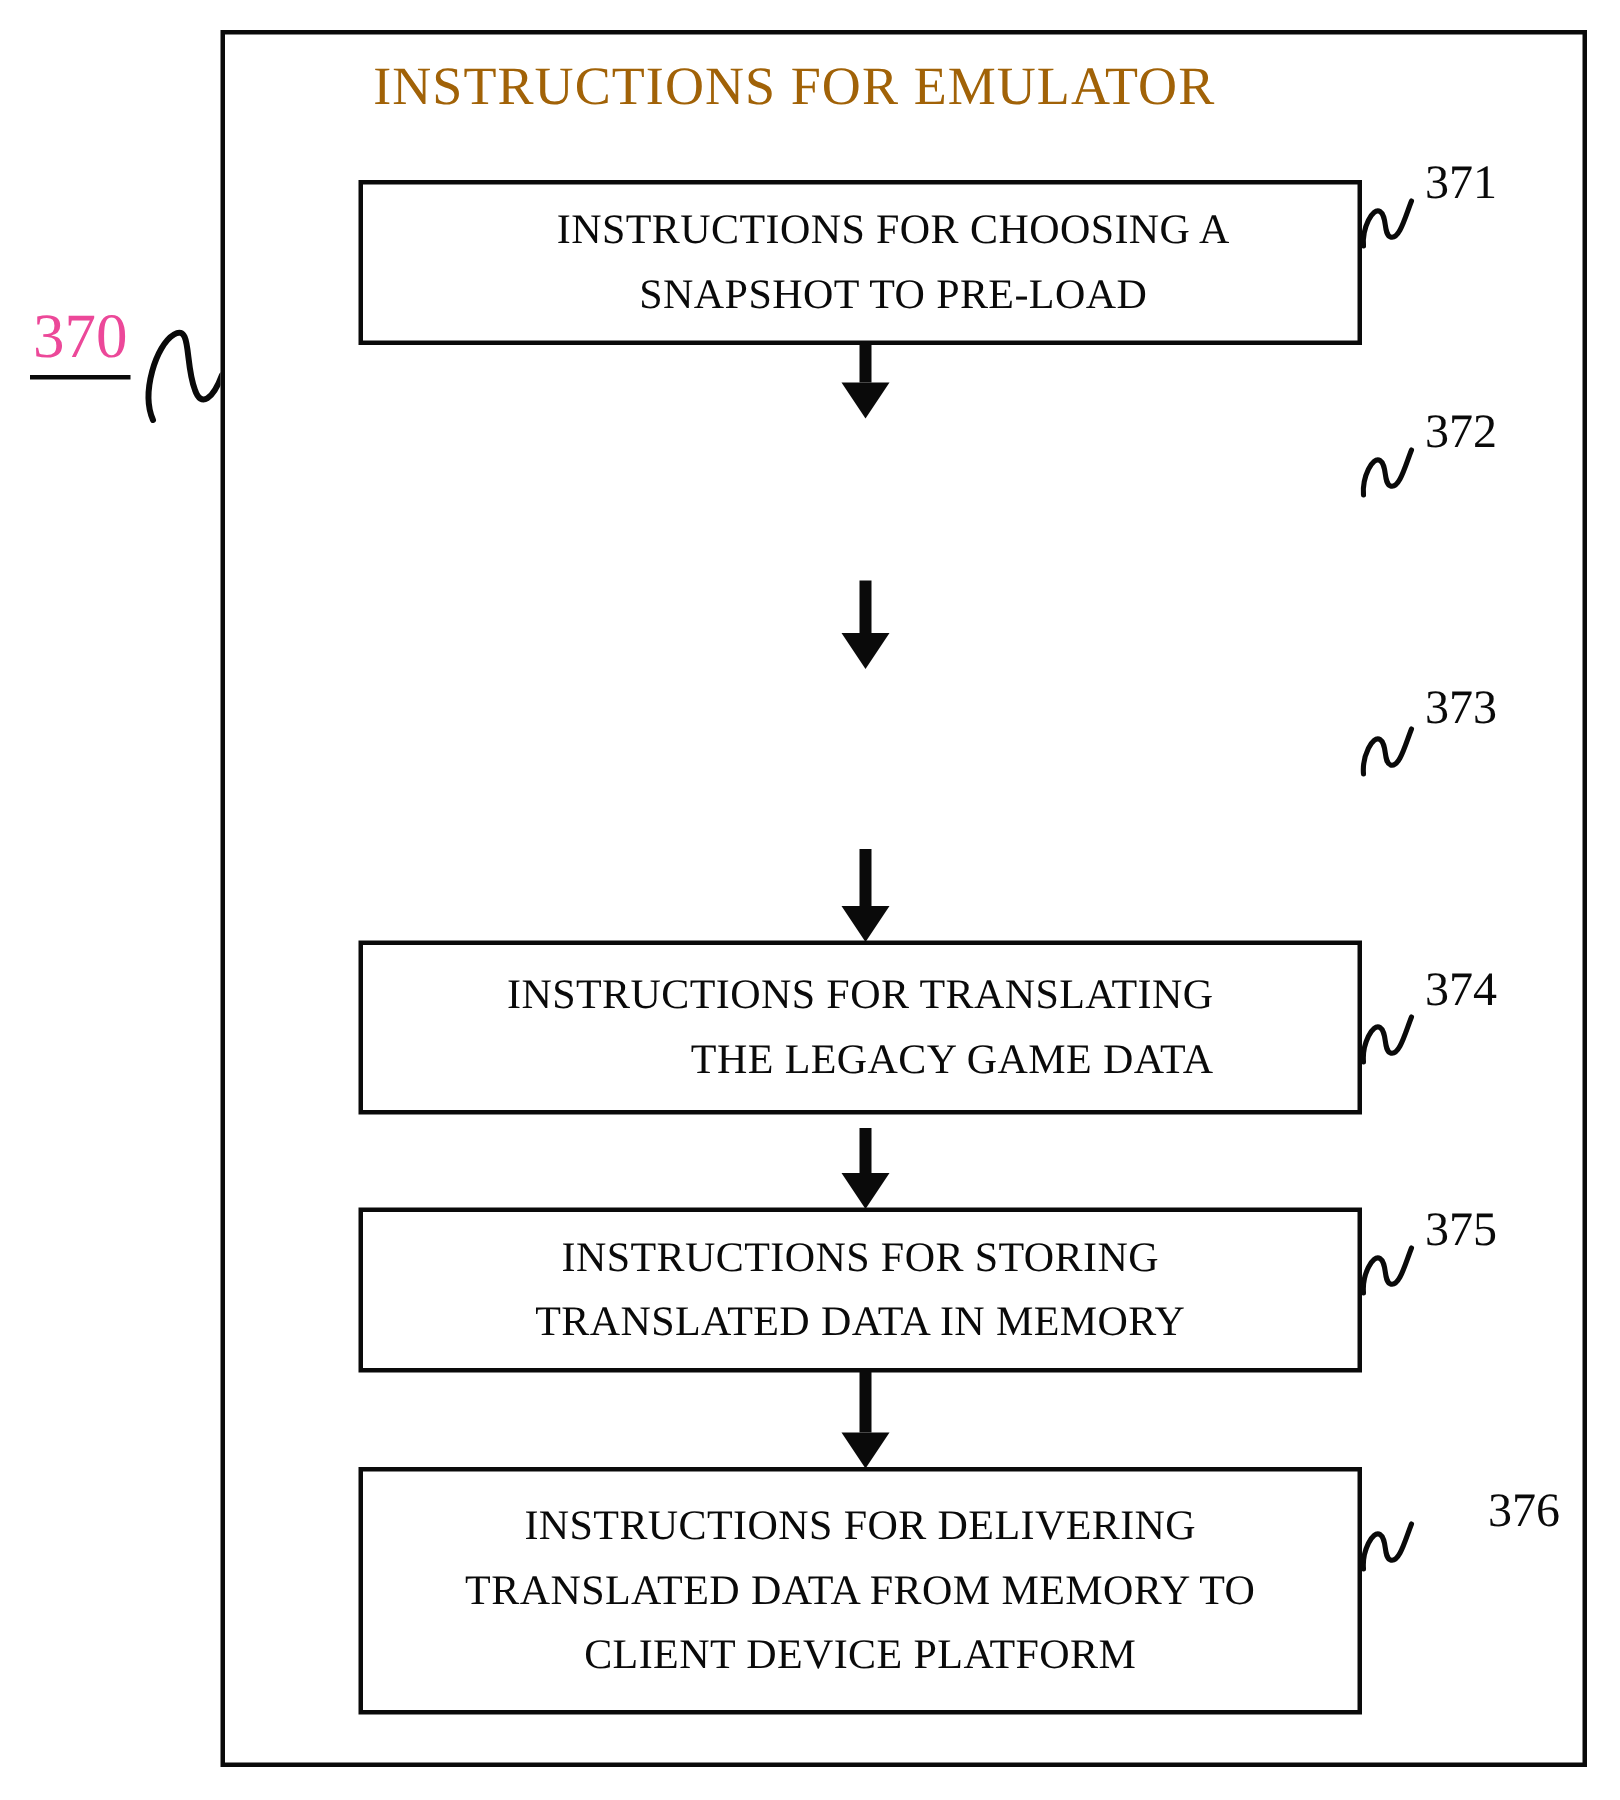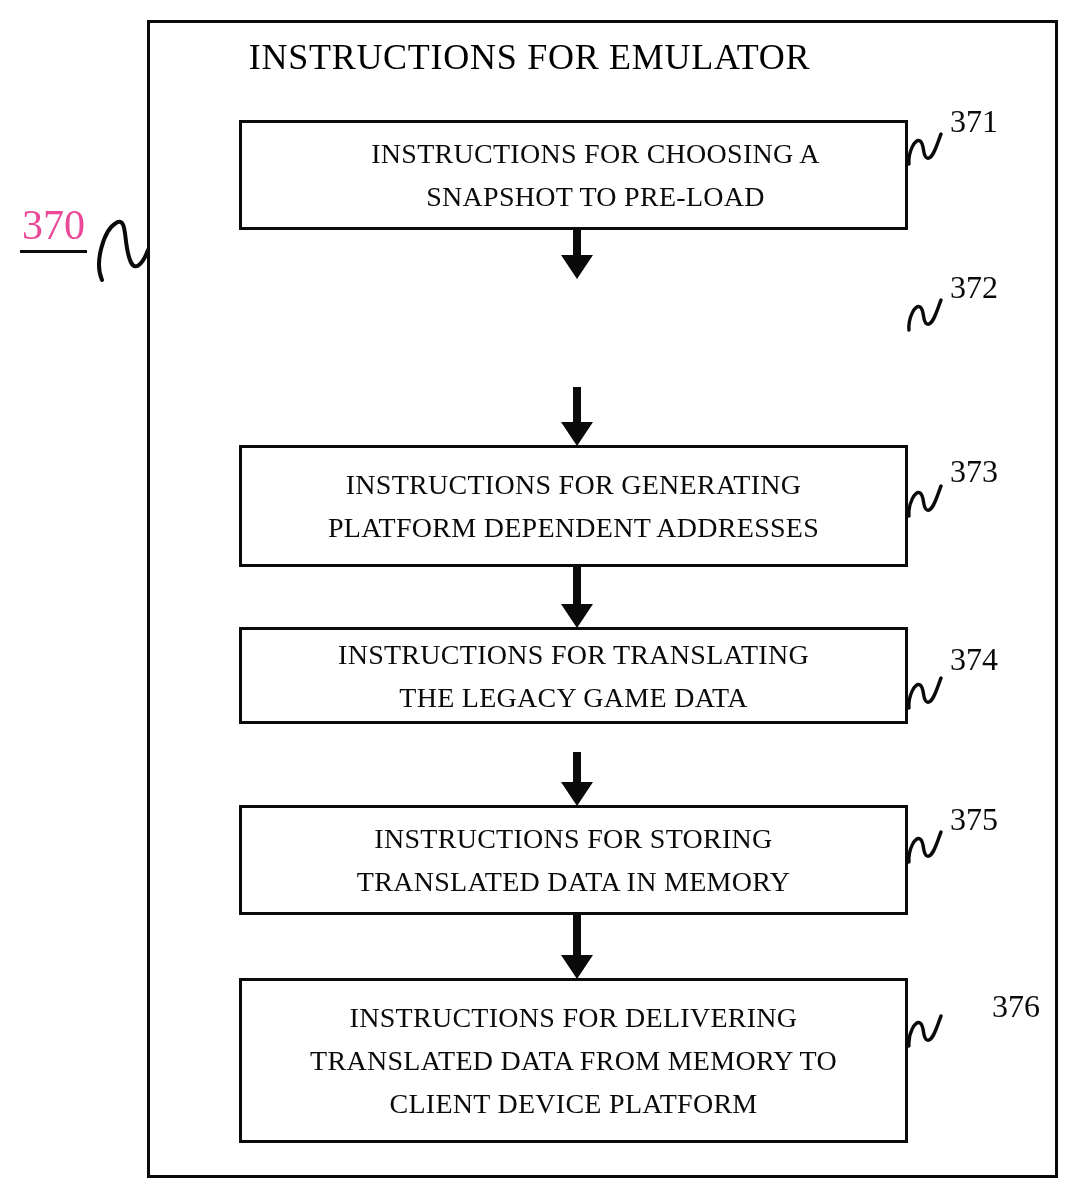--- a/index.html
+++ b/index.html
@@ -25,21 +25,21 @@
   }
 
   .diagram-title {
     position: absolute;
     left: 147px;
     top: 36px;
     width: 765px;
     text-align: center;
     font-size: 36px;
     letter-spacing: 0.02em;
-    color: #000000;
+    color: #a16207;
     white-space: nowrap;
   }
 
   .flow-box {
     position: absolute;
     left: 239px;
     width: 669px;
     border: 3px solid #0a0a0a;
     background: #ffffff;
     display: flex;
@@ -47,21 +47,21 @@
     justify-content: center;
     text-align: center;
     font-size: 28px;
     line-height: 43px;
     letter-spacing: 0.01em;
     white-space: pre-line;
   }
   .box-1 { top: 120px;  height: 110px; padding-left: 44px; }
   .box-2 { top: 278px;  height: 110px; }
   .box-3 { top: 445px;  height: 122px; }
-  .box-4 { top: 627px;  height: 97px; }
+  .box-4 { top: 627px;  height: 116px; text-align: right; }
   .box-5 { top: 805px;  height: 110px; }
   .box-6 { top: 978px;  height: 165px; }
 
   .flow-arrow {
     position: absolute;
     left: 545px;
     width: 64px;
     display: flex;
     flex-direction: column;
     align-items: center;
@@ -128,22 +128,20 @@
   <div class="figure-ref">370</div>
   <svg class="figure-squiggle" viewBox="0 0 60 74" fill="none">
     <path d="M10,66 C2,48 12,16 24,9 C36,2 31,28 38,46 C42,58 50,52 56,36" stroke="#0a0a0a" stroke-width="4" stroke-linecap="round"></path>
   </svg>
 
   <div class="outer-box"></div>
   <div class="diagram-title">INSTRUCTIONS FOR EMULATOR</div>
 
   <div class="flow-box box-1">INSTRUCTIONS FOR CHOOSING A
 SNAPSHOT TO PRE-LOAD</div>
-  <div class="flow-box box-3">INSTRUCTIONS FOR GENERATING
-PLATFORM DEPENDENT ADDRESSES</div>
   <div class="flow-box box-4">INSTRUCTIONS FOR TRANSLATING
 THE LEGACY GAME DATA</div>
   <div class="flow-box box-5">INSTRUCTIONS FOR STORING
 TRANSLATED DATA IN MEMORY</div>
   <div class="flow-box box-6">INSTRUCTIONS FOR DELIVERING
 TRANSLATED DATA FROM MEMORY TO
 CLIENT DEVICE PLATFORM</div>
 
   <div class="flow-arrow arrow-1">
     <div class="arrow-stem"></div>

